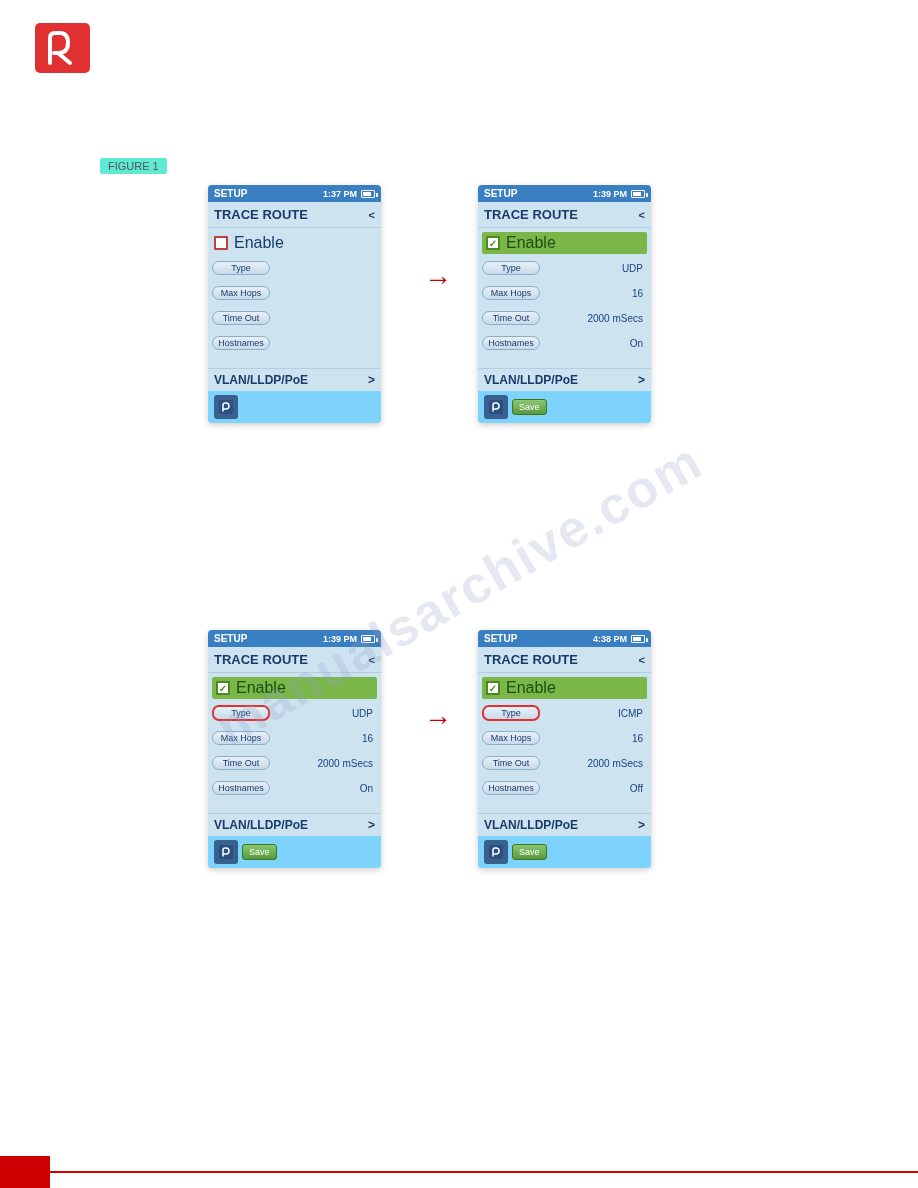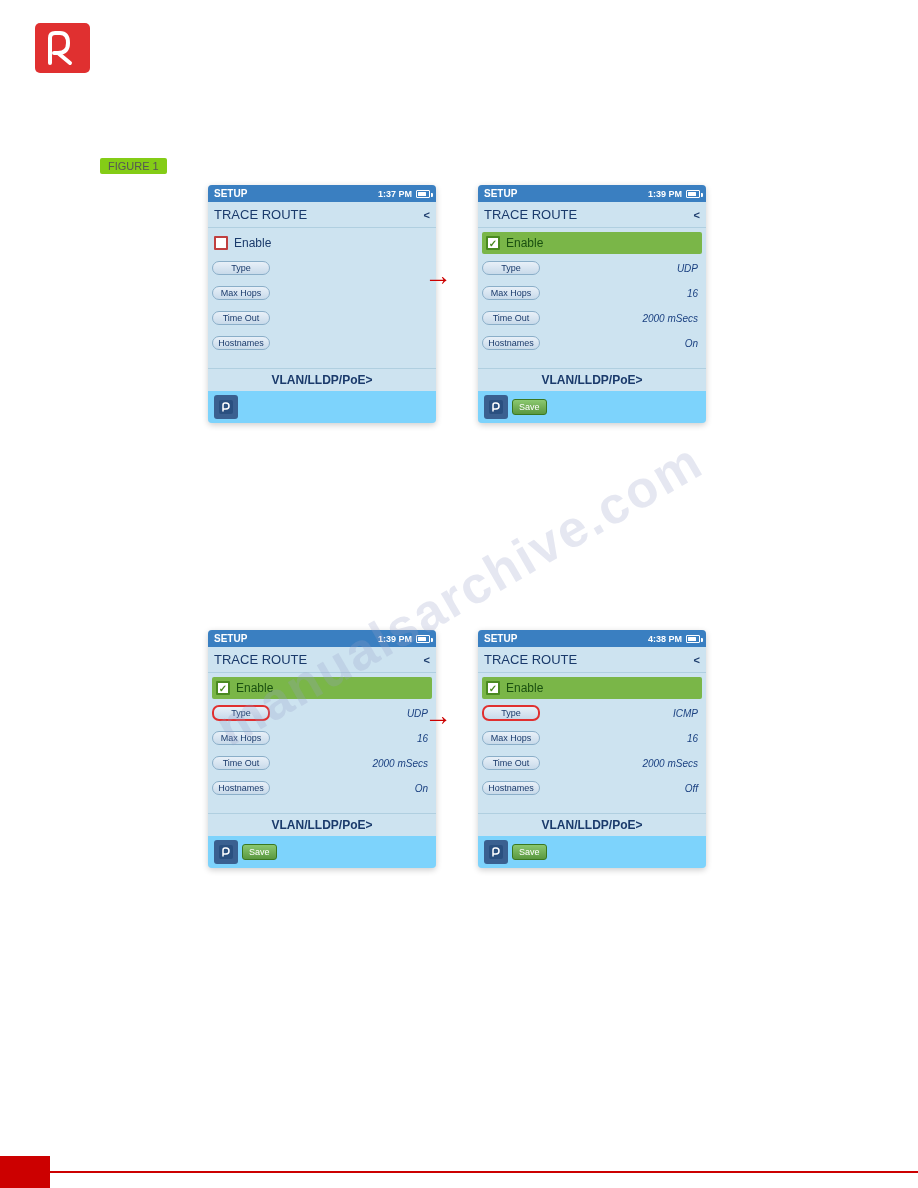--- a/index.html
+++ b/index.html
@@ -38,31 +38,31 @@
       transform: rotate(-30deg);
       white-space: nowrap;
       letter-spacing: 2px;
     }
 
     
     .section-label {
       position: absolute;
       top: 158px;
       left: 100px;
-      background: #84cc16;
+      background: #5eead4;
       color: #555;
       font-size: 11px;
       padding: 2px 8px;
       border-radius: 2px;
     }
 
     
     .screen {
       position: absolute;
-      width: 228px;
+      width: 173px;
       border-radius: 4px;
       overflow: hidden;
       box-shadow: 0 2px 6px rgba(0,0,0,0.2);
       background: #cde3f0;
     }
 
     
     .screen-header {
       background: #3a7fc1;
       color: white;
@@ -116,21 +116,21 @@
     .screen-title-row {
       background: #cde3f0;
       padding: 5px 6px;
       display: flex;
       justify-content: space-between;
       align-items: center;
       border-bottom: 1px solid #b0cfe0;
     }
     .screen-title {
       font-size: 13px;
-      font-weight: normal;
+      font-weight: bold;
       color: #1a3a6b;
     }
     .screen-back-btn {
       font-size: 11px;
       color: #1a3a6b;
       font-weight: bold;
     }
 
     
     .form-area {
@@ -166,21 +166,20 @@
     .field-btn.highlighted {
       border: 2px solid #e03030;
       background: linear-gradient(to bottom, #e8f0f8, #c8daea);
     }
     .field-value {
       flex: 1;
       text-align: right;
       font-size: 10px;
       color: #1a4080;
       padding-right: 4px;
-      font-style: italic;
     }
     .enable-checkbox {
       width: 14px;
       height: 14px;
       border: 2px solid #c04040;
       background: white;
       margin-right: 6px;
       border-radius: 1px;
       display: inline-flex;
       align-items: center;
@@ -191,33 +190,33 @@
       border: 2px solid #4a8a20;
       background: white;
     }
     .enable-checkbox.checked::after {
       content: '✓';
       font-size: 10px;
       color: #4a8a20;
       font-weight: bold;
     }
     .enable-label {
-      font-size: 12px;
+      font-size: 16px;
       color: #1a3a6b;
     }
     .enable-label.green {
       color: #1a5010;
     }
 
     
     .nav-row {
       background: #cde3f0;
       padding: 4px 6px;
       display: flex;
-      justify-content: center;
+      justify-content: space-between;
       align-items: center;
       border-top: 1px solid #b0cfe0;
       margin-top: 4px;
     }
     .nav-label {
       font-size: 12px;
       font-weight: bold;
       color: #1a3a6b;
     }
     .nav-arrow {

